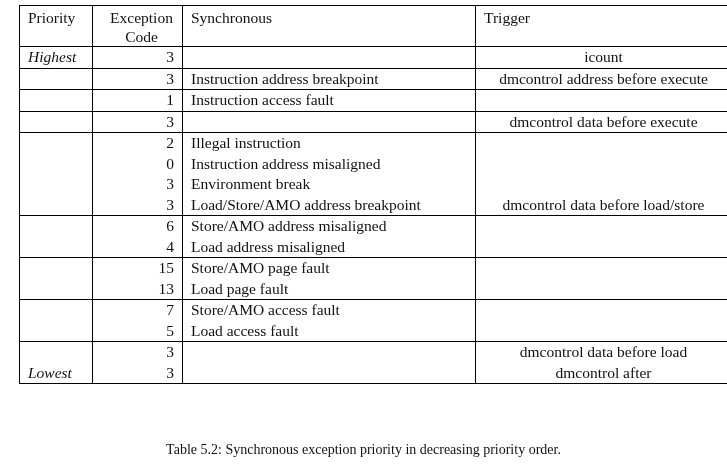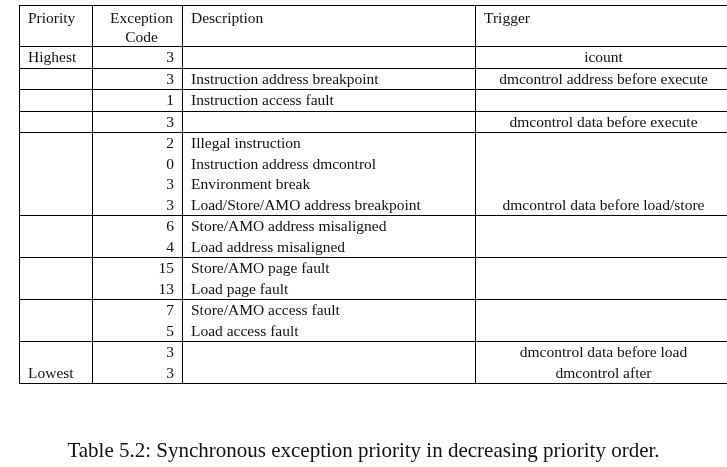--- a/index.html
+++ b/index.html
@@ -55,54 +55,54 @@
     text-align: center;
     white-space: pre-line;
     padding-left: 16px;
   }
   tbody td {
     height: 20.5px;
     line-height: 20.5px;
     padding: 0 8px;
     vertical-align: middle;
   }
-  tbody td:nth-child(1) { text-align: left; }
+  tbody td:nth-child(1) { font-style: italic; text-align: left; }
   tbody td:nth-child(2) { text-align: right; }
   tbody td:nth-child(3) { text-align: left; border-radius: 6px; }
   tbody td:nth-child(4) { text-align: center; }
   tbody tr.group-end { border-bottom: 1px solid #000; }
 
   .caption {
     position: absolute;
     left: 0;
     right: 0;
     top: 440px;
     text-align: center;
-    font-size: 21px;
+    font-size: 14px;
     line-height: 20px;
   }
 </style>
 </head>
 <body>
 
 <div class="page">
 
   <table class="exc-table">
     <colgroup>
       <col class="c-priority">
       <col class="c-code">
       <col class="c-desc">
       <col class="c-trigger">
     </colgroup>
     <thead>
       <tr>
         <th class="h-priority">Priority</th>
         <th class="h-code">Exception
 Code</th>
-        <th class="h-desc">Description</th>
+        <th class="h-desc">Synchronous</th>
         <th class="h-trigger">Trigger</th>
       </tr>
     </thead>
     <tbody id="table-body">
         <tr class="group-end">
           <td>Highest</td>
           <td>3</td>
           <td></td>
           <td>icount</td>
         </tr>
@@ -126,21 +126,21 @@
         </tr>
         <tr>
           <td></td>
           <td>2</td>
           <td>Illegal instruction</td>
           <td></td>
         </tr>
         <tr>
           <td></td>
           <td>0</td>
-          <td>Instruction address dmcontrol</td>
+          <td>Instruction address misaligned</td>
           <td></td>
         </tr>
         <tr>
           <td></td>
           <td>3</td>
           <td>Environment break</td>
           <td></td>
         </tr>
         <tr class="group-end">
           <td></td>

